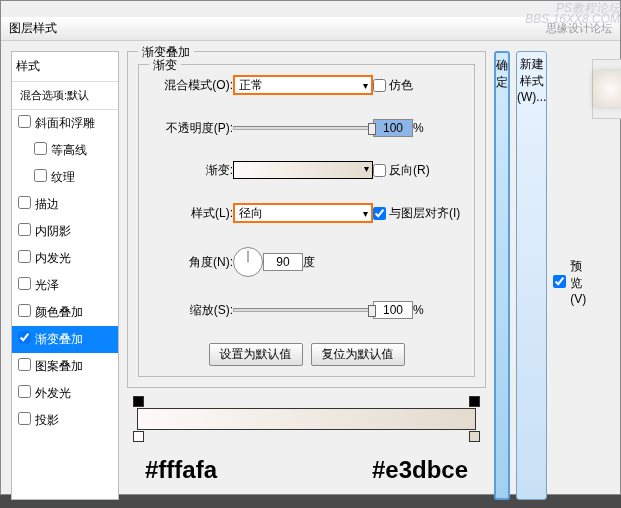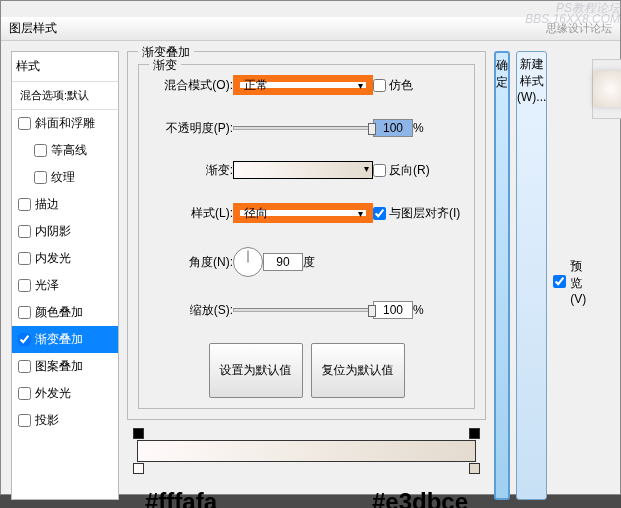--- a/index.html
+++ b/index.html
@@ -7,44 +7,44 @@
     .dialog { background: #f0f0f0; width: 621px; height: 495px; border: 1px solid #888; position: relative; }
     .titlebar { background: linear-gradient(#fff, #e8e8e8); height: 24px; display: flex; align-items: center; padding: 0 8px; border-bottom: 1px solid #ccc; justify-content: space-between; margin-top: 16px; }
     .titlebar-text { font-size: 12px; }
     .titlebar-right { color: #999; font-size: 11px; }
     .watermark { position: absolute; top: 2px; right: 0; color: rgba(188,190,200,0.7); font-size: 10px; text-align: right; line-height: 11px; font-style: italic; }
     .content { display: flex; padding: 10px; gap: 8px; height: calc(100% - 24px); }
     .left-panel { width: 108px; border: 1px solid #bbb; background: #fff; }
     .left-header { padding: 6px 4px; border-bottom: 1px solid #ddd; }
     .left-sub { padding: 6px 8px; border-bottom: 1px solid #ddd; font-size: 11px; }
     .style-list { }
-    .style-item { display: flex; align-items: center; padding: 5px 6px; gap: 4px; cursor: pointer; }
+    .style-item { display: flex; align-items: flex-start; padding: 5px 6px; gap: 4px; cursor: pointer; }
     .style-item.indent { padding-left: 22px; }
     .style-item.selected { background: #0a84ff; color: #fff; }
     .style-item input[type="checkbox"] { width: 13px; height: 13px; }
     .center-panel { flex: 1; position: relative; }
     .fieldset { border: 1px solid #bbb; padding: 12px 10px 10px; margin-bottom: 10px; position: relative; }
     .fieldset-title { position: absolute; top: -8px; left: 10px; background: #f0f0f0; padding: 0 4px; }
     .inner-fieldset { border: 1px solid #bbb; padding: 10px; position: relative; }
     .row { display: flex; align-items: center; margin-bottom: 24px; }
     .row-label { width: 84px; text-align: right; }
-    .dropdown { border: 7px solid #f97316; background: #fff; height: 20px; padding: 0 18px 0 4px; position: relative; display: flex; align-items: center; }
+    .dropdown { border: 2px solid #f97316; background: #fff; height: 20px; padding: 0 18px 0 4px; position: relative; display: flex; align-items: center; }
     .dropdown::after { content: "▾"; position: absolute; right: 3px; font-size: 10px; }
     .dropdown.w140 { width: 140px; }
     .slider { height: 4px; background: #ddd; border: 1px solid #aaa; border-top-color: #888; position: relative; }
     .slider.w140 { width: 140px; }
     .slider-thumb { position: absolute; top: -4px; width: 8px; height: 12px; background: #eee; border: 1px solid #666; }
     .numbox { border: 1px solid #888; background: #fff; width: 40px; height: 18px; display: flex; align-items: center; justify-content: center; }
     .numbox.blue { background: #8db5e8; }
     .gradient-preview { border: 1px solid #000; width: 140px; height: 18px; background: linear-gradient(90deg, #fffafa, #e3dbce); position: relative; }
     .gradient-preview::after { content: "▾"; position: absolute; right: 3px; top: 1px; font-size: 10px; }
     .angle-dial { width: 30px; height: 30px; border: 1px solid #888; border-radius: 50%; background: #fff; position: relative; }
     .angle-dial::before { content: ""; position: absolute; width: 12px; height: 1px; background: #666; top: 50%; left: 50%; transform-origin: left; transform: rotate(-90deg); }
     .checkbox-label { display: flex; align-items: center; gap: 3px; }
-    .btn-small { border: 1px solid #888; background: linear-gradient(#fff, #e0e0e0); padding: 18px 10px; cursor: pointer; border-radius: 2px; }
+    .btn-small { border: 1px solid #888; background: linear-gradient(#fff, #e0e0e0); padding: 2px 10px; cursor: pointer; border-radius: 2px; }
     .btn-row { display: flex; gap: 8px; justify-content: center; margin-top: 6px; }
     .gradient-editor { margin-top: 20px; padding: 0 8px; }
     .gradient-bar-wrap { position: relative; margin: 14px 2px; }
     .gradient-bar { height: 22px; border: 1px solid #333; background: linear-gradient(90deg, #fffafa, #e3dbce); }
     .stop { position: absolute; width: 11px; height: 11px; border: 1px solid #333; }
     .stop.top-left { top: -12px; left: -4px; background: #000; }
     .stop.top-right { top: -12px; right: -4px; background: #000; }
     .stop.bot-left { bottom: -12px; left: -4px; background: #fffafa; }
     .stop.bot-right { bottom: -12px; right: -4px; background: #e3dbce; }
     .color-labels { display: flex; justify-content: space-between; padding: 12px 10px 0; }

